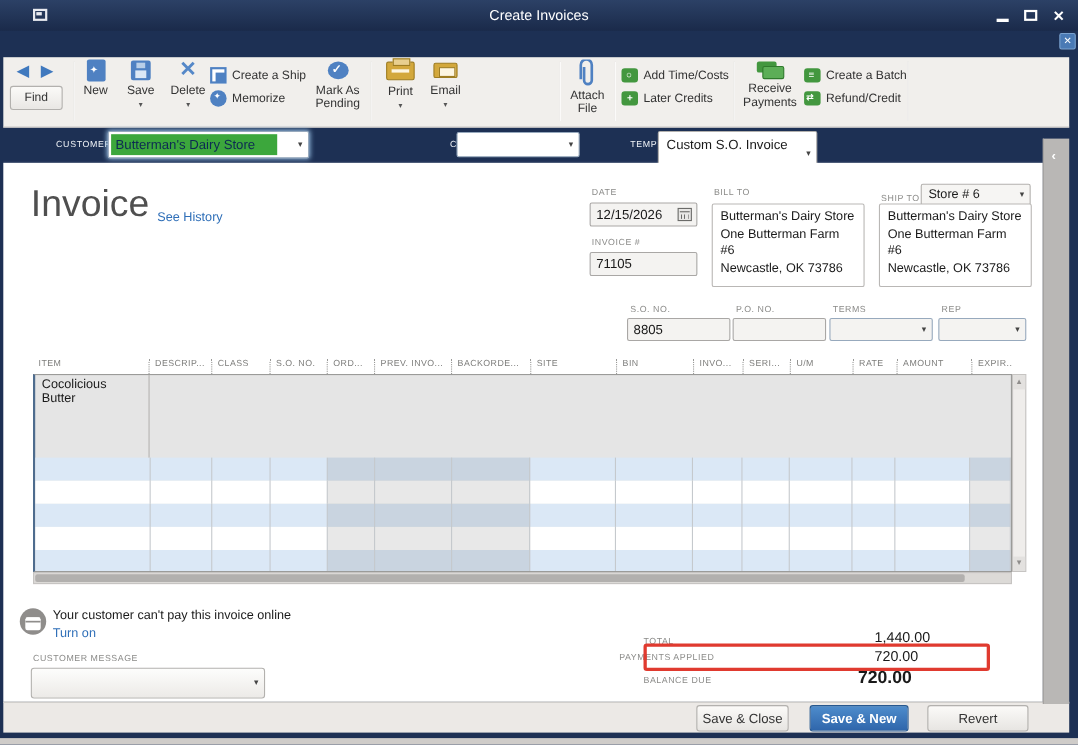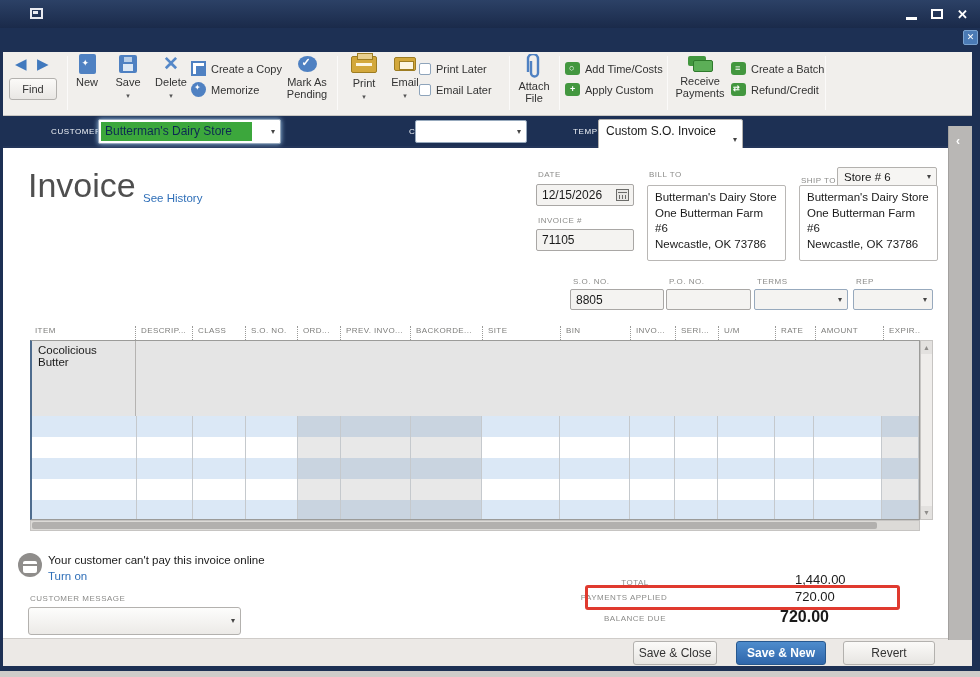--- a/index.html
+++ b/index.html
@@ -156,21 +156,21 @@
     background:#fff; border-radius:2px; border-top:3px solid #fff; box-shadow:inset 0 2px 0 #8f8d8b; }
   .note-text { position:absolute; left:45px; top:406px; font-size:11.5px; color:#1a1a1a; }
   .turn-on { position:absolute; left:45px; top:422px; }
   .cm-label { position:absolute; left:27px; top:446px; }
   .cm-dd { position:absolute; left:25px; top:459px; width:213px; height:28px;
     background:linear-gradient(#fdfdfc,#eceae7); border-color:#b3b1ae; border-radius:3px; }
   .memo-label { position:absolute; left:25px; top:501px; }
   .memo-input { position:absolute; left:56px; top:492px; width:149px; height:21px;
     background:#eeedeb; border:1px solid #b3b1ae; border-radius:3px; }
 
-  .tot-label { position:absolute; font-size:8px; color:#8b8b89; letter-spacing:.5px; text-align:center; }
+  .tot-label { position:absolute; font-size:8px; color:#8b8b89; letter-spacing:.5px; text-align:left; }
   .tot-value { position:absolute; font-size:13px; color:#1a1a1a; text-align:left; }
   .balance-value { font-size:16px; font-weight:bold; }
   .red-box { position:absolute; left:585px; top:585px; width:315px; height:25px;
     border:3px solid #e03a2f; border-radius:3px; z-index:30; }
 
   .btn { position:absolute; top:641px; height:24px; background:linear-gradient(#fbfaf8,#e7e5e2);
     border:1px solid #b3b1ae; border-radius:3px; font-size:12px; color:#333; text-align:center; line-height:22px; }
   .btn-primary { background:linear-gradient(#4e8ccc,#2f66ab); border-color:#27588f; color:#fff; font-weight:bold; }
 
   .footerbar { position:absolute; left:3px; top:638px; width:969px; height:28px;
@@ -183,20 +183,21 @@
   .side-chevron { position:absolute; left:7px; top:8px; color:#fff; font-size:12px; font-weight:bold; }
   .side-chevron::before { content:"\2039"; }
 </style>
 </head>
 <body>
 
 <div id="app">
 
   <div class="titlebar">
     <span class="win-icon"></span>
+    <div class="title-text">Create Invoices</div>
     <div class="win-controls">
       <span class="ctl-min"></span>
       <span class="ctl-max"></span>
       <span class="ctl-close"></span>
     </div>
   </div>
 
   <div class="mini-close"></div>
 
   <div class="toolbar">
@@ -214,21 +215,21 @@
       <span class="tb-caret"></span>
     </div>
     <div class="tb-item" style="left:146px;top:2px;width:44px;">
       <span class="ic icon-xmark"></span>
       <span class="tb-label">Delete</span>
       <span class="tb-caret"></span>
     </div>
     <div style="position:absolute;left:188px;top:6px;">
       <div class="tb-row">
         <span class="ic icon-copy"></span>
-        <span>Create a Copy</span>
+        <span>Create a Ship</span>
       </div>
       <div class="tb-row">
         <span class="ic icon-bubble"></span>
         <span>Memorize</span>
       </div>
     </div>
     <div class="tb-item" style="left:276px;top:2px;width:56px;">
       <span class="ic icon-checkcircle"></span>
       <span class="tb-label">Mark As Pending</span>
     </div>
@@ -236,49 +237,39 @@
 
     <div class="tb-item" style="left:340px;top:2px;width:42px;">
       <span class="ic icon-printer"></span>
       <span class="tb-label">Print</span>
       <span class="tb-caret"></span>
     </div>
     <div class="tb-item" style="left:382px;top:2px;width:40px;">
       <span class="ic icon-envelope"></span>
       <span class="tb-label">Email</span>
       <span class="tb-caret"></span>
-    </div>
-    <div style="position:absolute;left:416px;top:6px;">
-      <div class="tb-row">
-        <span class="checkbox"></span>
-        <span>Print Later</span>
-      </div>
-      <div class="tb-row">
-        <span class="checkbox"></span>
-        <span>Email Later</span>
-      </div>
     </div>
     <div class="tb-divider" style="left:506px;"></div>
 
     <div class="tb-item" style="left:508px;top:2px;width:46px;">
       <svg class="icon-clip" width="16" height="26" viewBox="0 0 16 26">
         <path d="M5 7 v12 a3.5 3.5 0 0 0 7 0 V5 a5 5 0 0 0 -10 0 v13" fill="none" stroke="#4f81c2" stroke-width="2.4"></path>
       </svg>
       <span class="tb-label" style="margin-top:-2px;">Attach File</span>
     </div>
     <div class="tb-divider" style="left:556px;"></div>
 
     <div style="position:absolute;left:562px;top:6px;">
       <div class="tb-row">
         <span class="gbox clock"></span>
         <span>Add Time/Costs</span>
       </div>
       <div class="tb-row">
         <span class="gbox plus"></span>
-        <span>Apply Custom</span>
+        <span>Later Credits</span>
       </div>
     </div>
     <div class="tb-divider" style="left:664px;"></div>
 
     <div class="tb-item" style="left:666px;top:2px;width:62px;">
       <span class="ic icon-cash"></span>
       <span class="tb-label">Receive Payments</span>
     </div>
     <div style="position:absolute;left:728px;top:6px;">
       <div class="tb-row">

